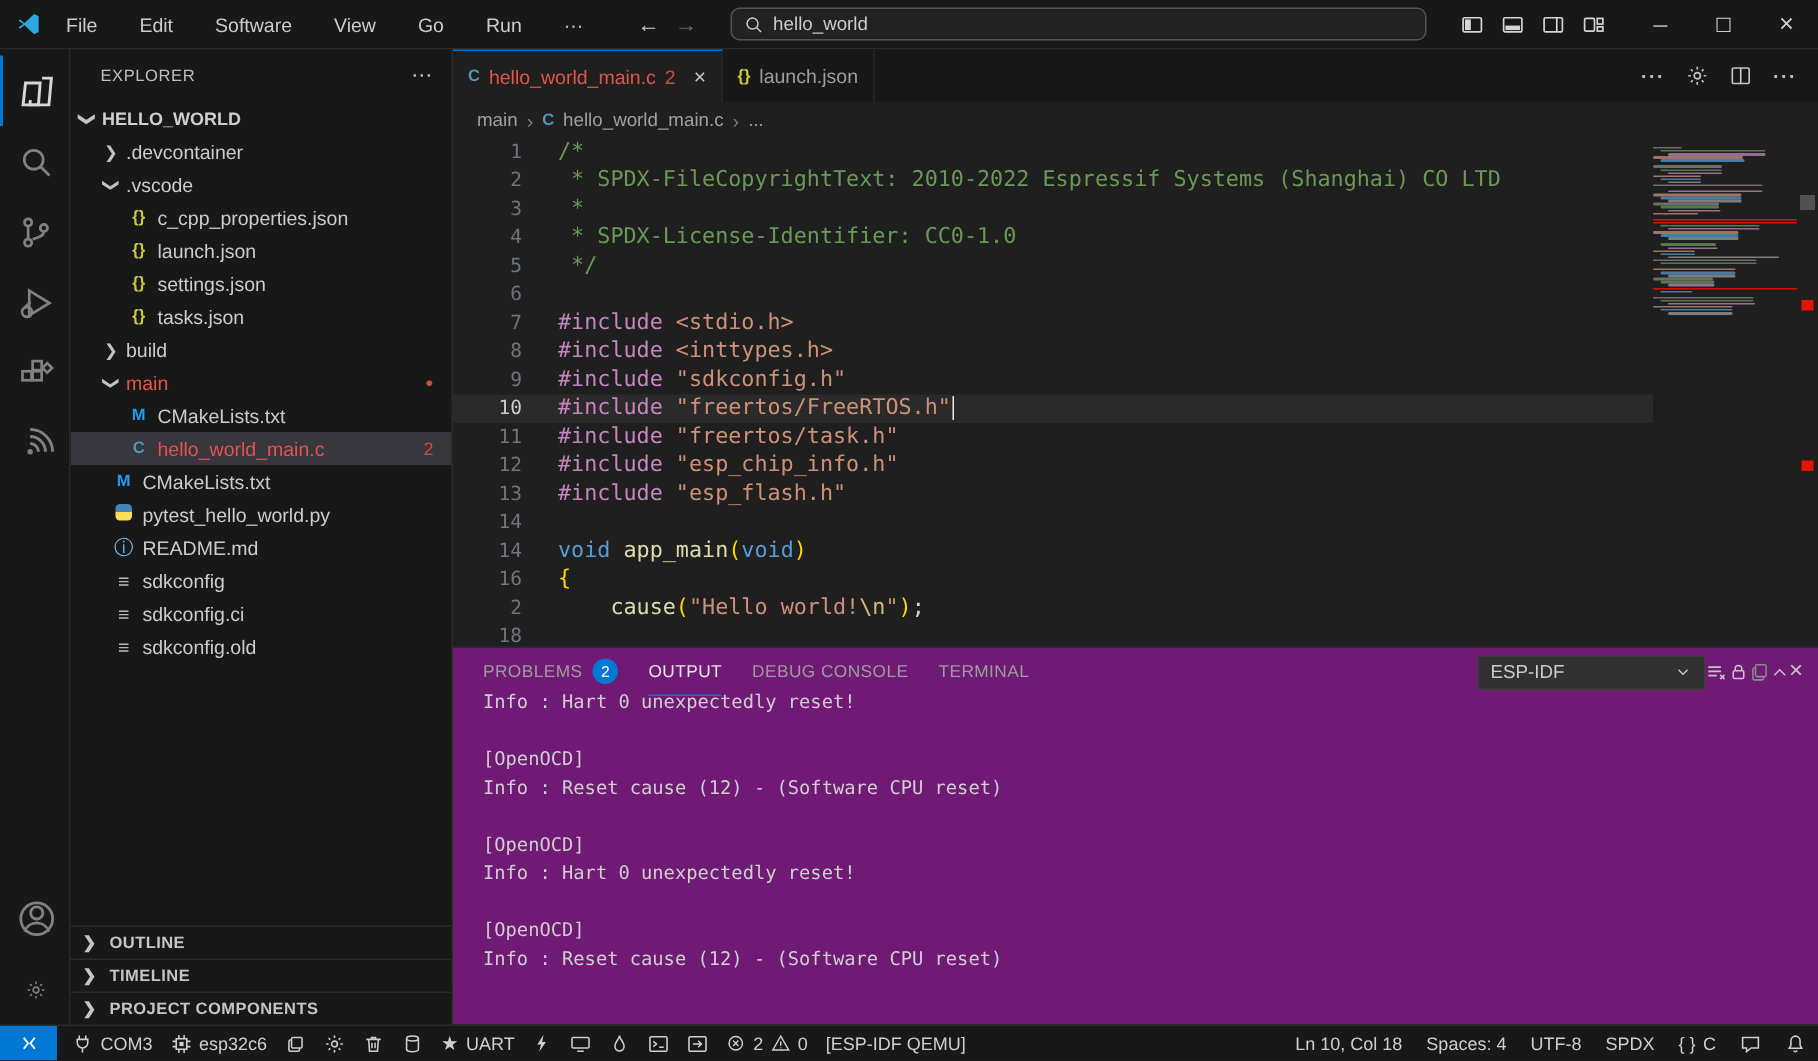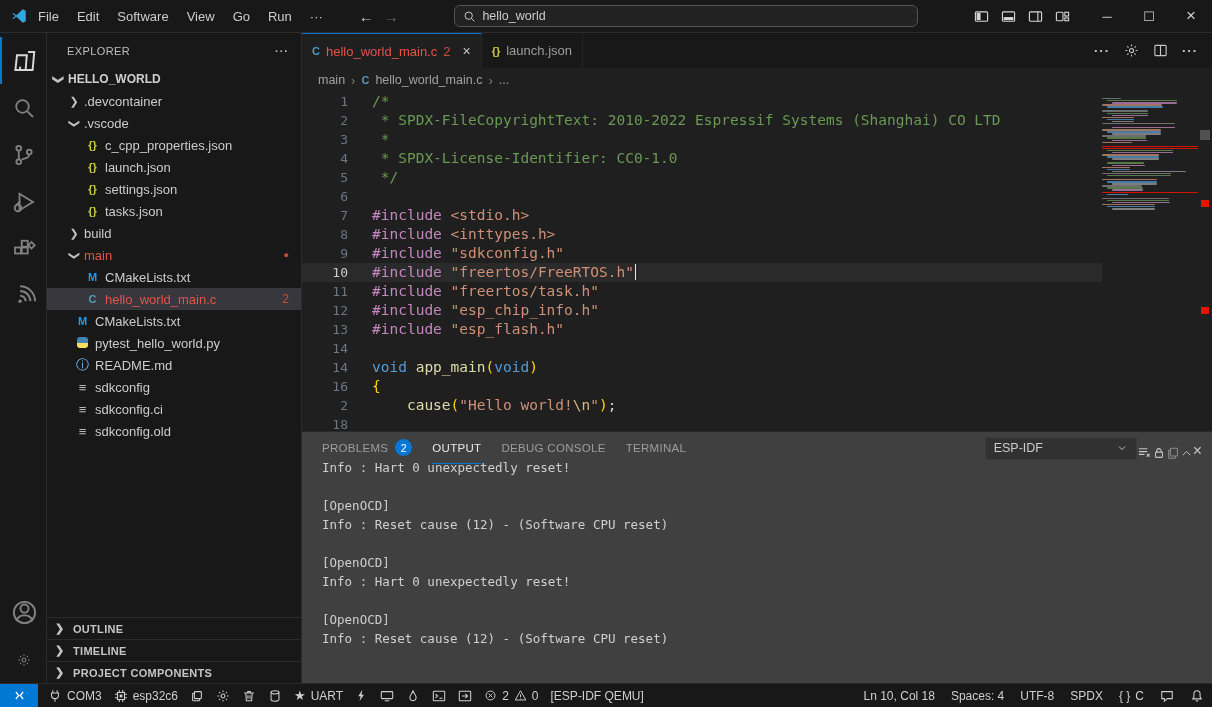--- a/index.html
+++ b/index.html
@@ -6,21 +6,21 @@
   html,body{width:1212px;height:707px;overflow:hidden;background:#1f1f1f;
     font-family:"Liberation Sans",sans-serif;color:#ccc;font-size:13px}
   .window{width:1212px;height:707px;display:flex;flex-direction:column;background:#181818}
   svg{display:block}
   .ic{display:inline-flex;align-items:center;justify-content:center;color:inherit}
   .ic svg{stroke:currentColor;fill:none;stroke-width:1.2}
 
   
   .titlebar{height:33px;flex:0 0 33px;display:flex;align-items:center;background:#181818;
     border-bottom:1px solid #2b2b2b;padding-left:10px;gap:2px}
-  .menus{display:flex;gap:2px;}
+  .menus{display:flex;gap:12px;margin-left:6px}
   .menu-item{padding:3px 8px;border-radius:5px;color:#ccc;cursor:default}
   .nav-arrows{display:flex;gap:10px;margin-left:26px;font-size:15px}
   .nav-arrows .fwd{color:#6b6b6b}
   .searchwrap{flex:1;display:flex;justify-content:center}
   .searchbox{width:464px;height:22px;background:#222;border:1px solid #545454;border-radius:6px;
     display:flex;align-items:center;gap:6px;padding:0 8px;color:#ccc;font-size:12.5px}
   .layout-controls{display:flex;gap:12px;margin-right:14px;color:#d6d6d6}
   .win-controls{display:flex}
   .win-controls span{width:42px;height:33px;display:flex;align-items:center;justify-content:center;
     font-size:13px;color:#ccc}
@@ -77,29 +77,29 @@
   .tok-cmt{color:#6A9955}.tok-kw{color:#C586C0}.tok-str{color:#CE9178}.tok-esc{color:#d7ba7d}
   .tok-type{color:#569CD6}.tok-fn{color:#DCDCAA}.tok-pl{color:#d4d4d4}.tok-brk{color:#ffd700}
   .caret{border-left:1.2px solid #e8e8e8;margin-left:1px}
   .minimap{width:96px;flex:0 0 96px;padding-top:6px;position:relative}
   .mm-row{height:1.4px;margin-bottom:.7px;border-radius:1px;opacity:.75}
   .ruler{width:14px;flex:0 0 14px;position:relative}
   .ruler .slider{position:absolute;left:2px;right:2px;top:38px;height:10px;background:#5a5a5a;opacity:.85}
   .ruler .mark{position:absolute;left:3px;width:8px;height:7px;background:#e51400}
 
   
-  .panel{flex:0 0 252px;display:flex;flex-direction:column;background:#404040;border-top:1px solid #2b2b2b}
+  .panel{flex:0 0 252px;display:flex;flex-direction:column;background:#701a75;border-top:1px solid #2b2b2b}
   .panel-header{height:32px;flex:0 0 32px;display:flex;align-items:center;padding:0 10px 0 20px}
   .ptabs{display:flex;gap:20px;flex:1;align-items:center;height:100%}
   .ptab{font-size:11.5px;letter-spacing:.3px;color:#9d9d9d;height:100%;display:flex;align-items:center;
     gap:7px;border-bottom:1px solid transparent}
   .ptab.active{color:#e7e7e7;border-bottom:1px solid #0078d4}
   .pbadge{background:#0078d4;color:#fff;border-radius:9px;min-width:17px;height:17px;display:flex;
     align-items:center;justify-content:center;font-size:10.5px}
-  .panel-right{display:flex;align-items:flex-end;color:#c5c5c5}
+  .panel-right{display:flex;align-items:center;color:#c5c5c5}
   .channel-select{width:152px;height:23px;background:#313131;border:1px solid #3c3c3c;border-radius:2px;
     display:flex;align-items:center;justify-content:space-between;padding:0 8px;font-size:12.5px;color:#ccc}
   .panel-content{flex:1;overflow:hidden;padding-left:20px;font-family:"DejaVu Sans Mono",monospace;
     font-size:12.5px;line-height:19px;color:#cfcfcf;margin-top:-6px}
   .out-line{height:19px;white-space:pre}
 
   
   .statusbar{height:24px;flex:0 0 24px;background:#181818;border-top:1px solid #2b2b2b;display:flex;
     align-items:center;font-size:12px;color:#cfcfcf;overflow:visible}
   .sb-left,.sb-right{display:flex;align-items:center;height:100%}

